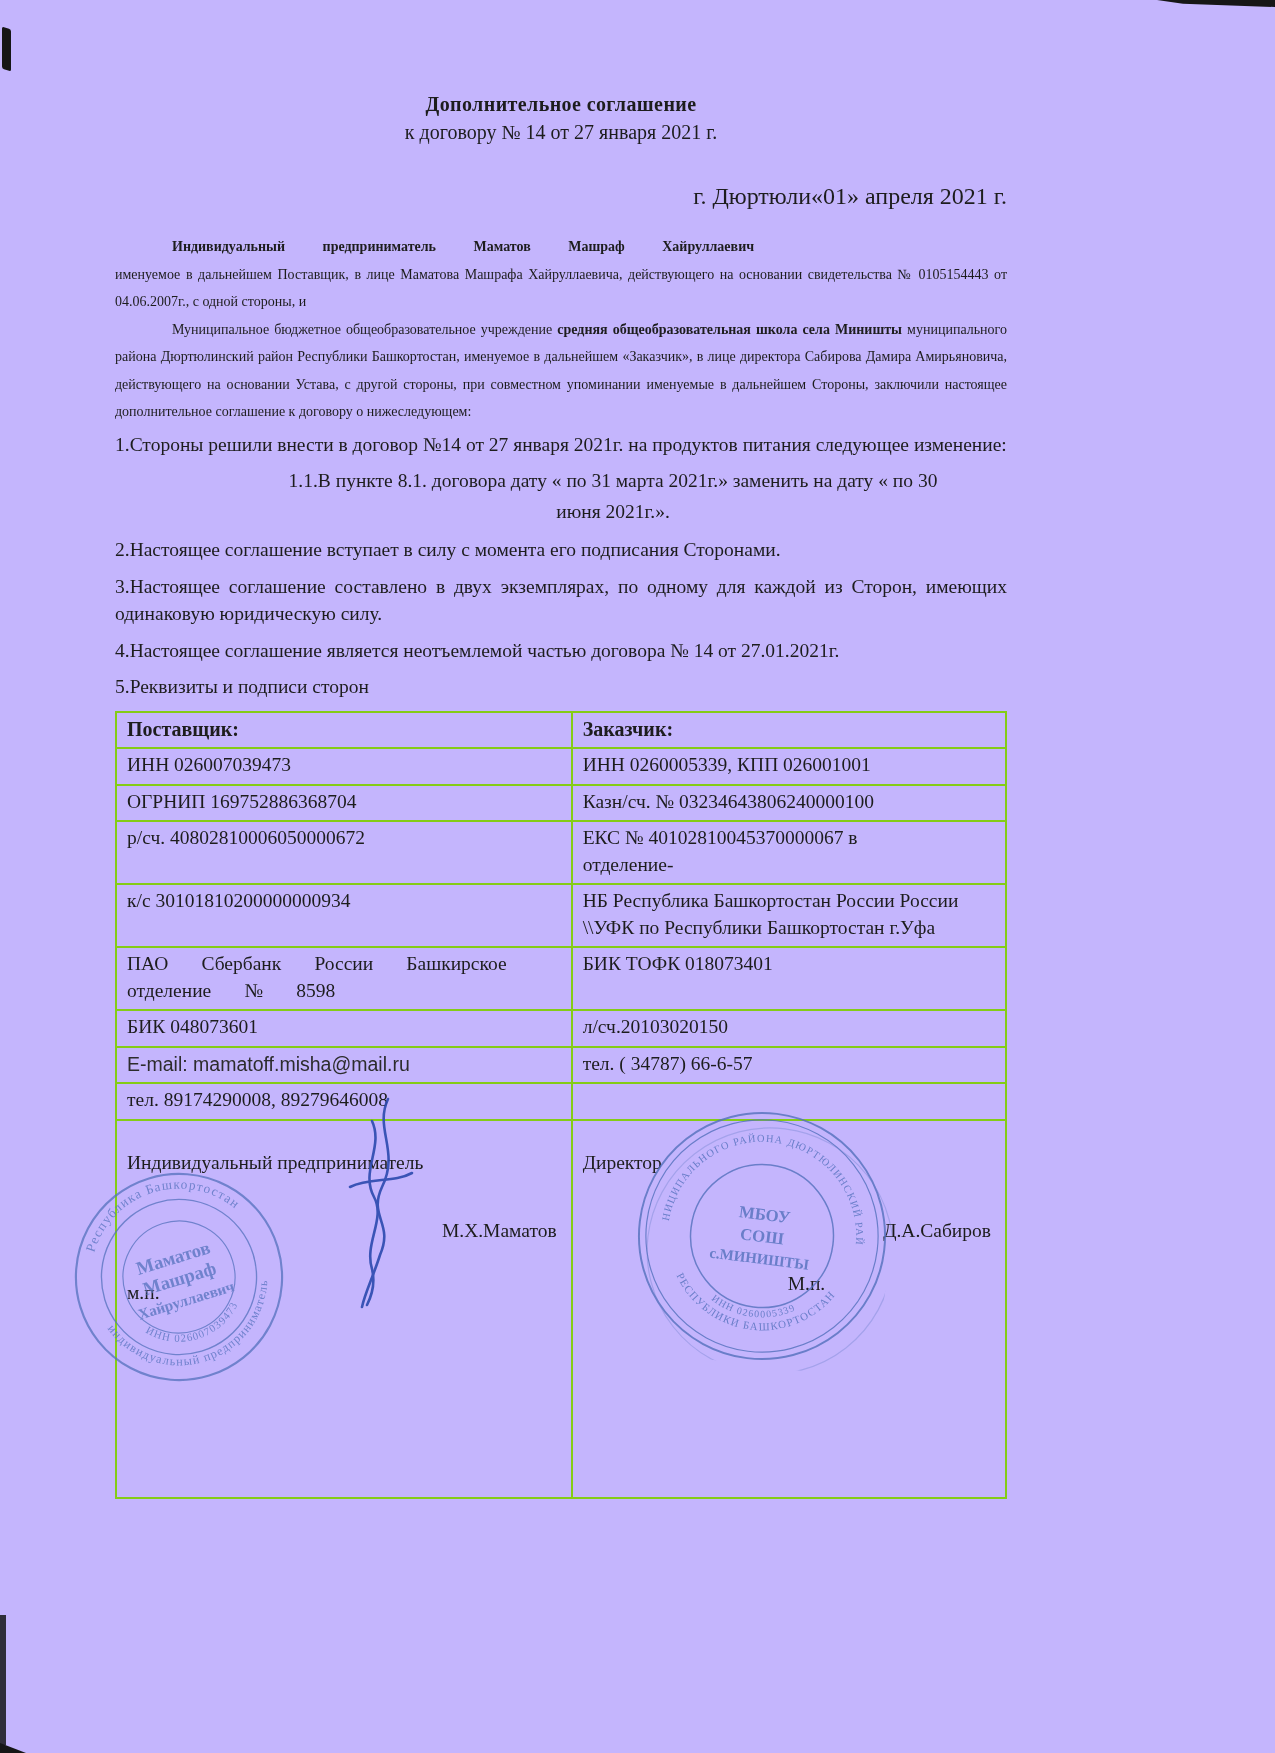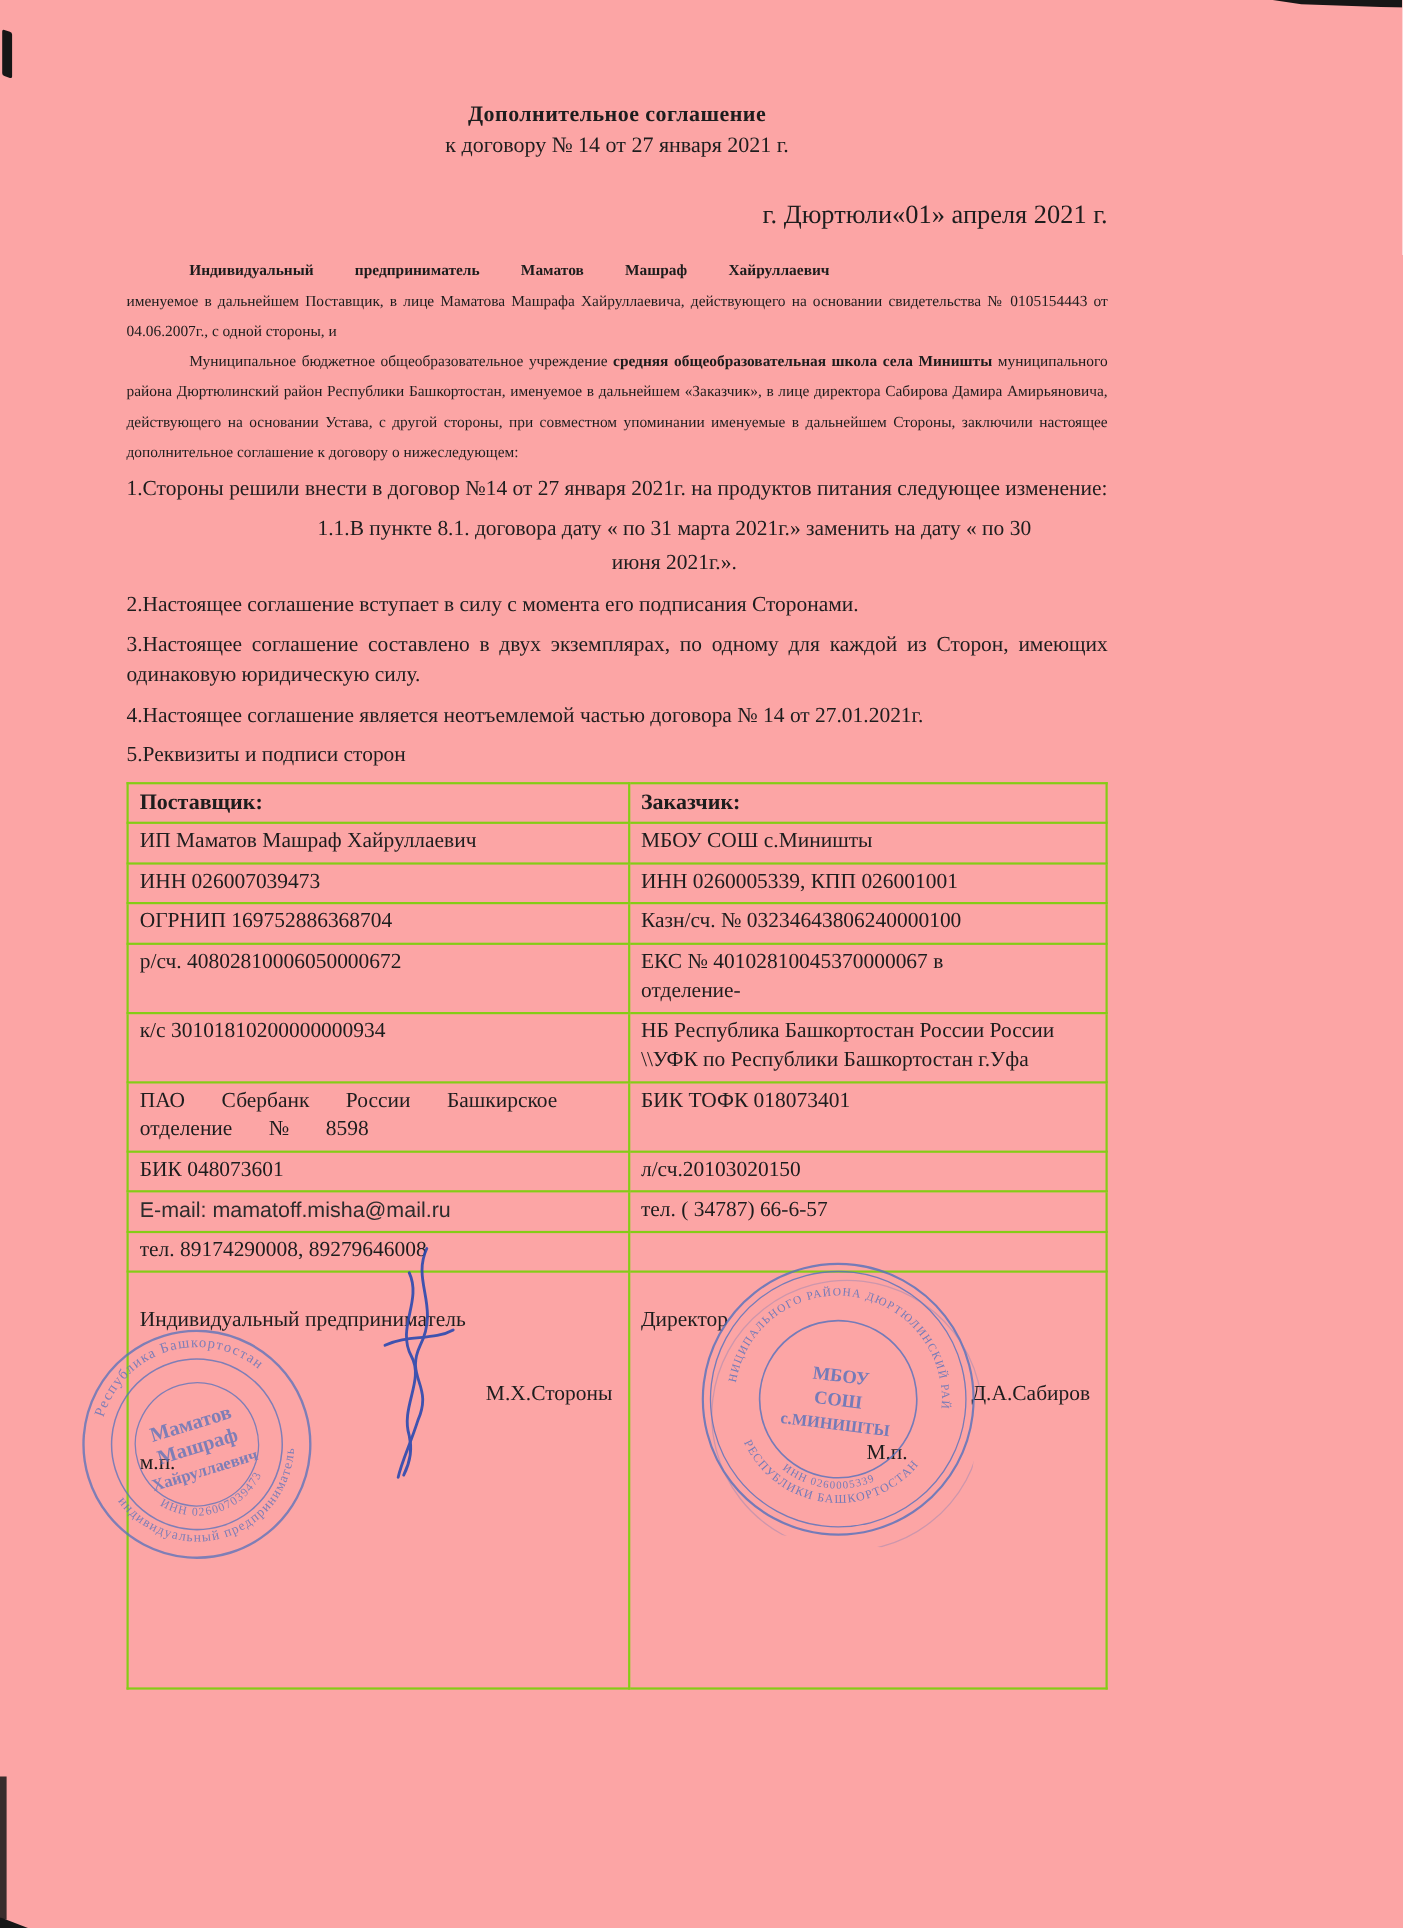--- a/index.html
+++ b/index.html
@@ -1,20 +1,20 @@
 <!DOCTYPE html>
 <html lang="ru"><head>
 <meta charset="utf-8">
 <style>
   * { margin:0; padding:0; box-sizing:border-box; }
   html,body { background:#ffffff; }
   .page {
     position:relative;
     width:1275px; height:1753px;
-    background:#fca5a5;
+    background:#c4b5fd;
     font-family:"Liberation Serif", serif;
     color:#1d1d1d;
     overflow:hidden;
   }
   .content { padding:0 268px 0 115px; }
 
   
   .title-block { margin-top:90px; text-align:center; font-size:20px; line-height:28px; }
   .title-main { font-weight:bold; letter-spacing:.4px; }
 
@@ -112,24 +112,20 @@
       <colgroup>
           <col class="c-left">
           <col class="c-right">
         </colgroup>
       <tbody>
           <tr>
         <th>Поставщик:</th>
         <th>Заказчик:</th>
       </tr>
       <tr>
-        <td>ИП Маматов Машраф Хайруллаевич</td>
-        <td>МБОУ СОШ с.Миништы</td>
-      </tr>
-      <tr>
         <td>ИНН 026007039473</td>
         <td>ИНН 0260005339, КПП 026001001</td>
       </tr>
       <tr>
         <td>ОГРНИП 169752886368704</td>
         <td>Казн/сч. № 03234643806240000100</td>
       </tr>
       <tr>
         <td>р/сч. 40802810006050000672</td>
         <td>ЕКС № 40102810045370000067 в
@@ -153,21 +149,21 @@
         <td class="email-cell">E-mail: mamatoff.misha@mail.ru</td>
         <td>тел. ( 34787) 66-6-57</td>
       </tr>
       <tr>
         <td>тел. 89174290008, 89279646008</td>
         <td></td>
       </tr>
       <tr>
         <td class="sig-cell">
           <div>Индивидуальный предприниматель</div>
-          <div class="sig-name">М.Х.Стороны</div>
+          <div class="sig-name">М.Х.Маматов</div>
           <div class="sig-seal-left">м.п.</div>
 
           
           <svg class="ink signature-svg" viewBox="0 0 110 215">
             <g fill="none" stroke-linecap="round" stroke-width="2.6" stroke="#2f4cb0">
               <path d="M 66 4 C 52 34, 78 56, 60 92 C 46 122, 72 128, 58 160 C 51 182, 43 198, 40 212"></path>
               <path d="M 50 26 C 62 52, 38 76, 52 102 C 64 124, 42 148, 50 174 C 54 190, 49 202, 45 210"></path>
               <path d="M 28 92 C 48 82, 72 88, 90 78"></path>
             </g>
           </svg>

